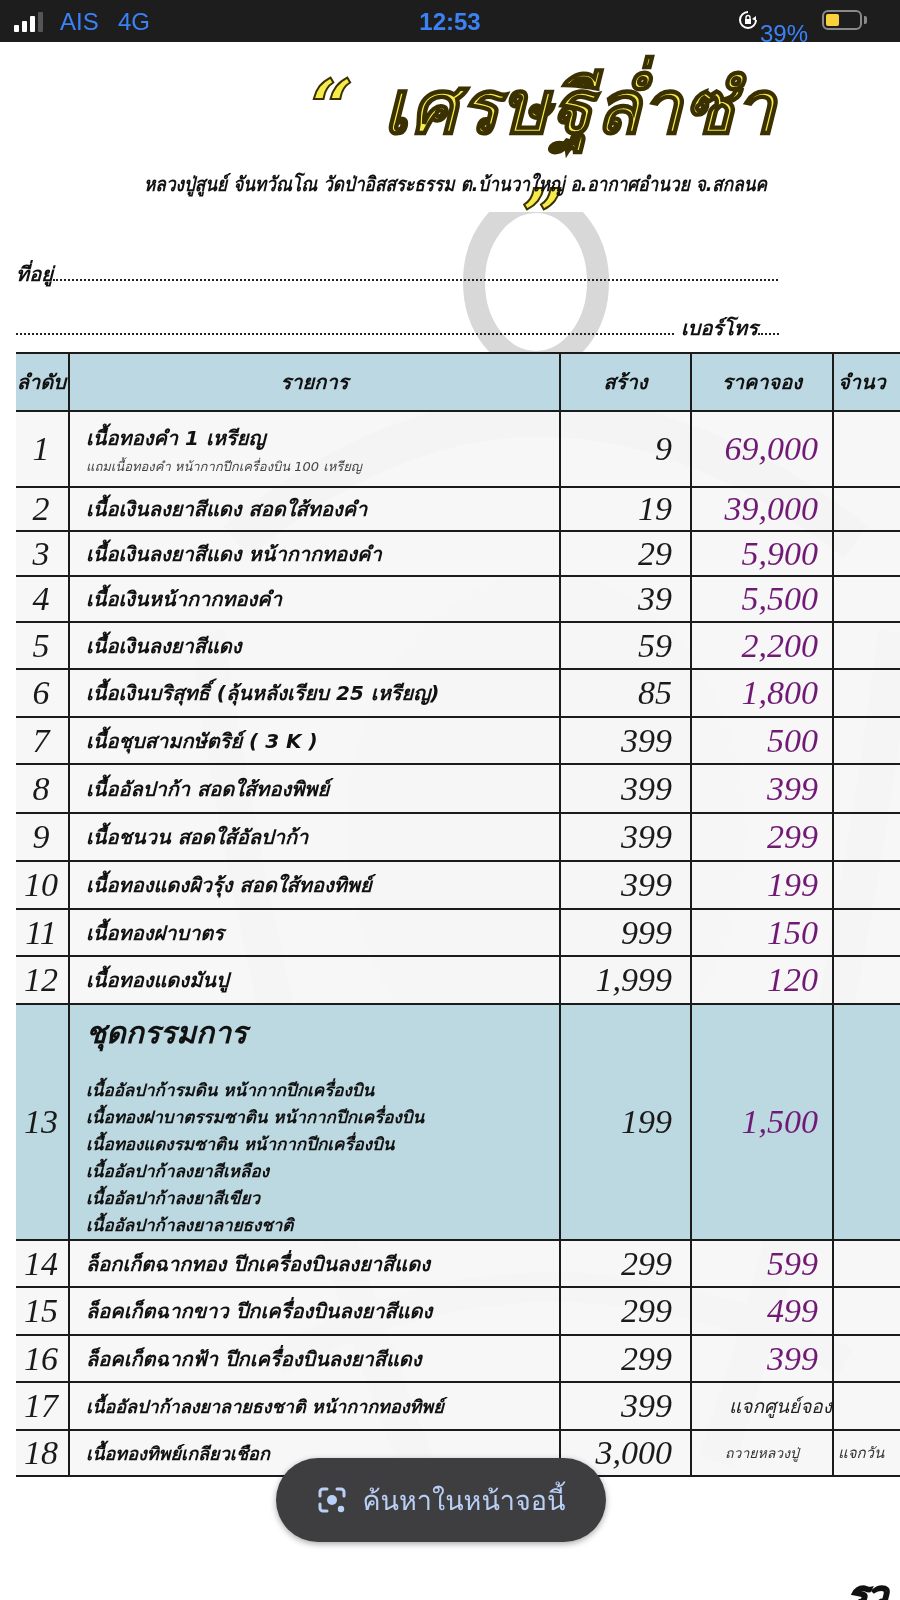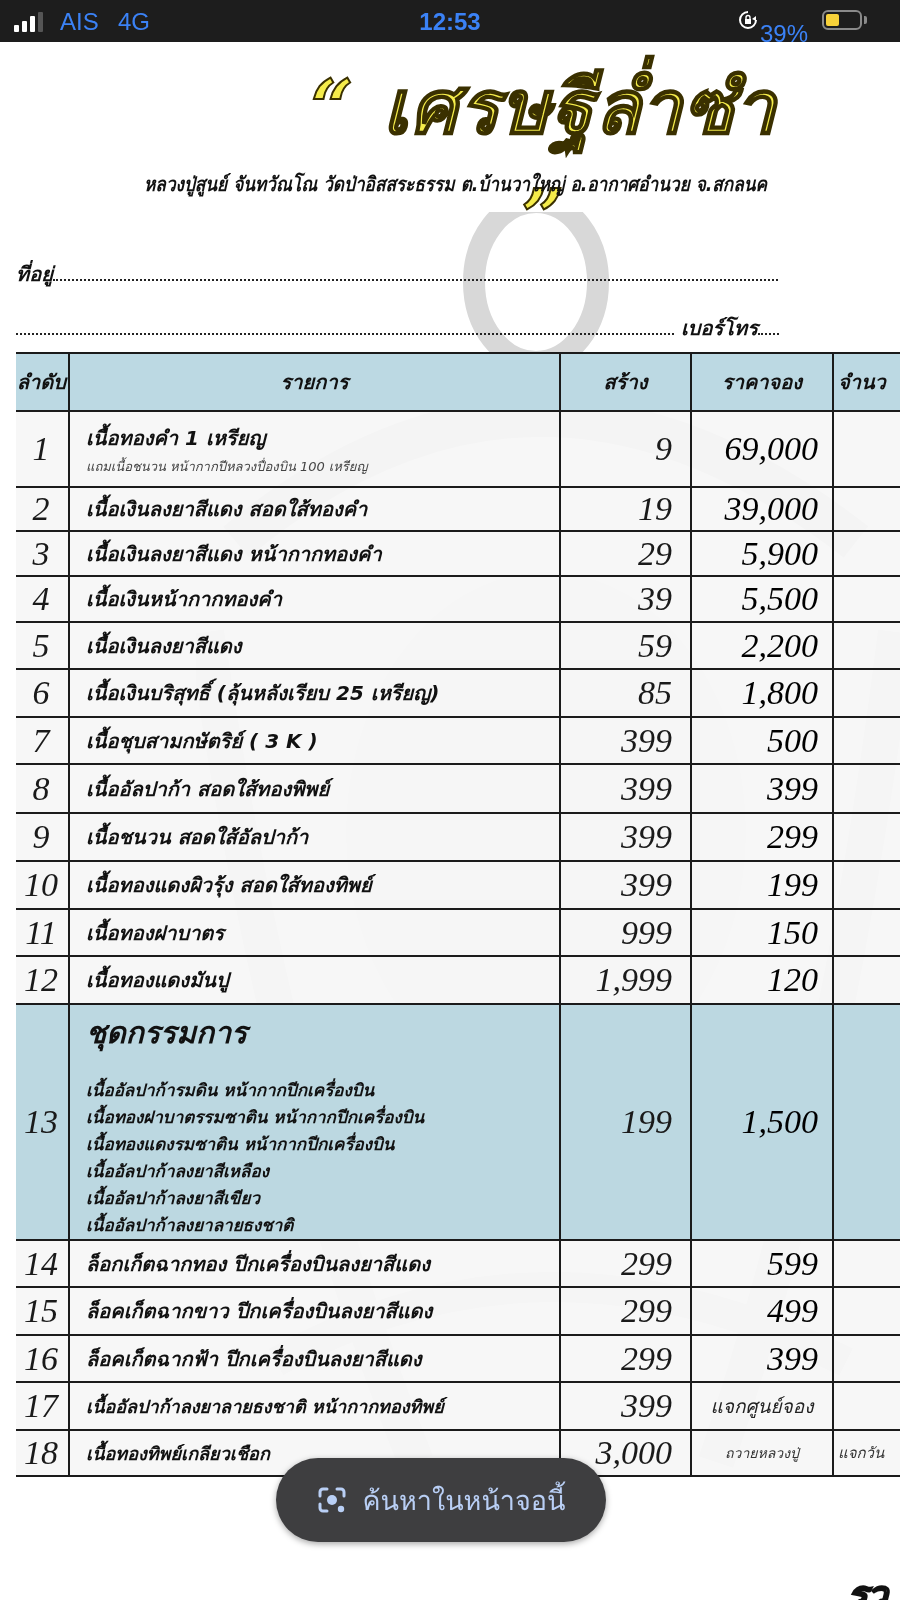--- a/index.html
+++ b/index.html
@@ -61,21 +61,21 @@
   }
   .tbl th {
     background:#bcd9e3; height:56px;
     font-family:"DejaVu Sans", sans-serif; font-size:20px; font-weight:bold; color:#111;
   }
   .tbl tr.row td { background:rgba(246,246,246,0.92); }
   .tbl tr.row.blue td { background:#bcd8e1; }
   .c-no { width:54px; text-align:center; font-family:"Liberation Serif", serif; font-size:34px; color:#1a1a1a; }
   .c-item { width:487px; padding-left:16px !important; font-family:"DejaVu Sans", sans-serif; font-size:20px; font-weight:bold; color:#111; text-align:left; }
   .c-built { width:129px; text-align:right; padding-right:18px !important; font-family:"Liberation Serif", serif; font-size:34px; color:#1a1a1a; }
-  .c-price { width:140px; text-align:right; padding-right:14px !important; font-family:"Liberation Serif", serif; font-size:34px; color:#000000; }
+  .c-price { width:140px; text-align:right; padding-right:14px !important; font-family:"Liberation Serif", serif; font-size:34px; color:#701a75; }
   .c-qty { width:84px; font-family:"DejaVu Sans", sans-serif; font-size:15px; color:#333; padding-left:4px !important; }
   .item-note { display:block; font-size:13px; font-weight:normal; color:#444; margin-top:2px; }
   .set-title { display:block; font-size:30px; font-weight:bold; margin-bottom:21px; }
   .set-line { display:block; font-size:17px; font-weight:bold; line-height:27px; }
   .price-text-lg { font-family:"DejaVu Sans", sans-serif; font-size:19px; color:#222; }
   .price-text-sm { font-family:"DejaVu Sans", sans-serif; font-size:14px; color:#333; }
 
   
   .lens-pill {
     position:absolute; left:276px; top:1458px; width:330px; height:84px;
@@ -155,21 +155,21 @@
         <th>สร้าง</th>
         <th>ราคาจอง</th>
         <th style="text-align:left;padding-left:4px">จำนว</th>
       </tr>
     </thead>
     <tbody>
       <tr class="row" style="height:76px">
         <td class="c-no">1</td>
         <td class="c-item">
           <span>เนื้อทองคำ  1  เหรียญ</span>
-          <span class="item-note">แถมเนื้อชนวน หน้ากากปีหลวงปื่องบิน 100 เหรียญ</span>
+          <span class="item-note">แถมเนื้อทองคำ หน้ากากปีกเครื่องบิน 100 เหรียญ</span>
         </td>
         <td class="c-built">9</td>
         <td class="c-price">69,000</td>
         <td class="c-qty"></td>
       </tr>
       <tr class="row" style="height:44px">
         <td class="c-no">2</td>
         <td class="c-item">เนื้อเงินลงยาสีแดง สอดใส้ทองคำ</td>
         <td class="c-built">19</td>
         <td class="c-price">39,000</td>
@@ -278,21 +278,21 @@
         <td class="c-no">16</td>
         <td class="c-item">ล็อคเก็ตฉากฟ้า ปีกเครื่องบินลงยาสีแดง</td>
         <td class="c-built">299</td>
         <td class="c-price">399</td>
         <td class="c-qty"></td>
       </tr>
       <tr class="row" style="height:48px">
         <td class="c-no">17</td>
         <td class="c-item" style="font-size:18px">เนื้ออัลปาก้าลงยาลายธงชาติ หน้ากากทองทิพย์</td>
         <td class="c-built">399</td>
-        <td class="c-price price-text-lg" style="text-align:center;padding-right:0 !important">แจกศูนย์จอง</td>
+        <td class="c-price price-text-lg" style="text-align:right;padding-right:0 !important">แจกศูนย์จอง</td>
         <td class="c-qty"></td>
       </tr>
       <tr class="row" style="height:46px">
         <td class="c-no">18</td>
         <td class="c-item" style="font-size:18px">เนื้อทองทิพย์เกลียวเชือก</td>
         <td class="c-built">3,000</td>
         <td class="c-price price-text-sm" style="text-align:center;padding-right:0 !important">ถวายหลวงปู่</td>
         <td class="c-qty">แจกวัน</td>
       </tr>
     </tbody>

